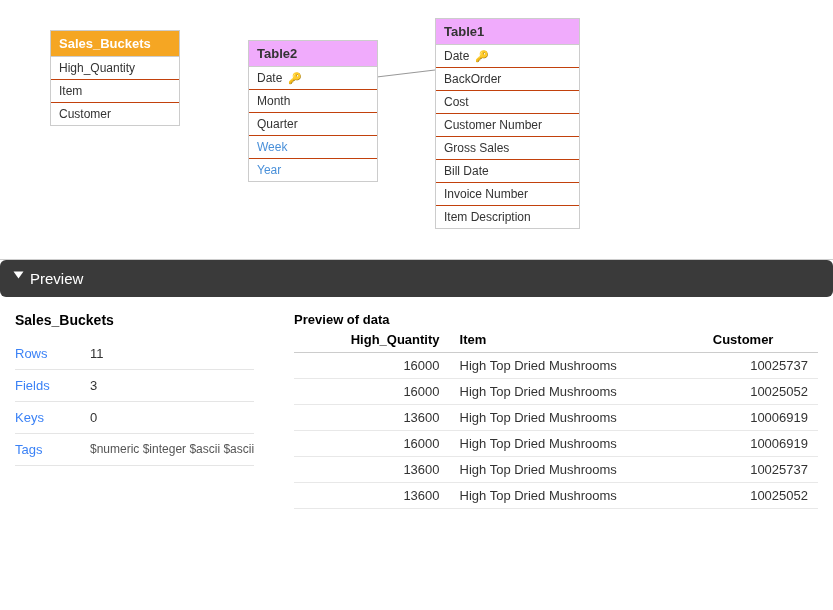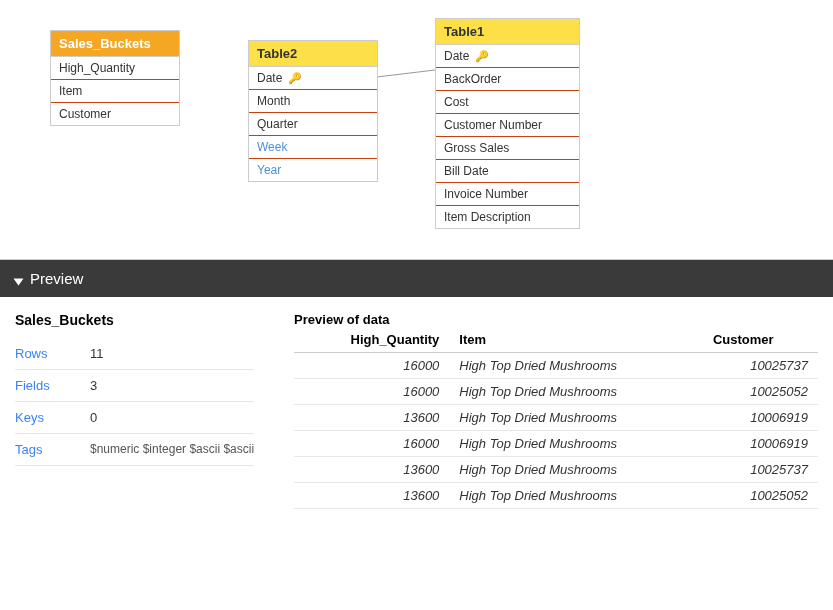--- a/index.html
+++ b/index.html
@@ -25,21 +25,21 @@
       padding: 5px 8px;
       font-weight: bold;
       font-size: 13px;
       border-bottom: 1px solid #ccc;
     }
     .db-table .table-header.orange {
       background: #f5a623;
       color: #fff;
     }
     .db-table .table-header.light {
-      background: #fde047;
+      background: #f0abfc;
       color: #333;
     }
     .db-table .field-row {
       padding: 4px 8px;
       font-size: 12px;
       color: #333;
       border-bottom: 1px solid #c2410c;
     }
     .db-table .field-row:last-child {
       border-bottom: none;
@@ -62,22 +62,23 @@
       pointer-events: none;
     }
 
     
     .preview-header {
       background: #3a3a3a;
       color: #fff;
       padding: 10px 15px;
       font-size: 15px;
       display: flex;
-      align-items: flex-end;
+      align-items: flex-start;
       gap: 8px;
+      border-radius: 6px;
     }
     .preview-header .triangle {
       width: 0; height: 0;
       border-left: 7px solid #fff;
       border-top: 5px solid transparent;
       border-bottom: 5px solid transparent;
       transform: rotate(90deg);
       display: inline-block;
     }
 
@@ -133,21 +134,20 @@
       padding: 5px 10px;
       text-align: left;
       border-bottom: 1px solid #ccc;
     }
     .data-table th.right { text-align: right; }
     .data-table td {
       padding: 5px 10px;
       font-size: 13px;
       border-bottom: 1px solid #e8e8e8;
       color: #333;
-      font-style: italic;
     }
     .data-table td.num { text-align: right; color: #333; }
   </style>
 </head>
 <body>
 
 <div class="diagram-area">
 
   <svg class="connector-svg">
 

